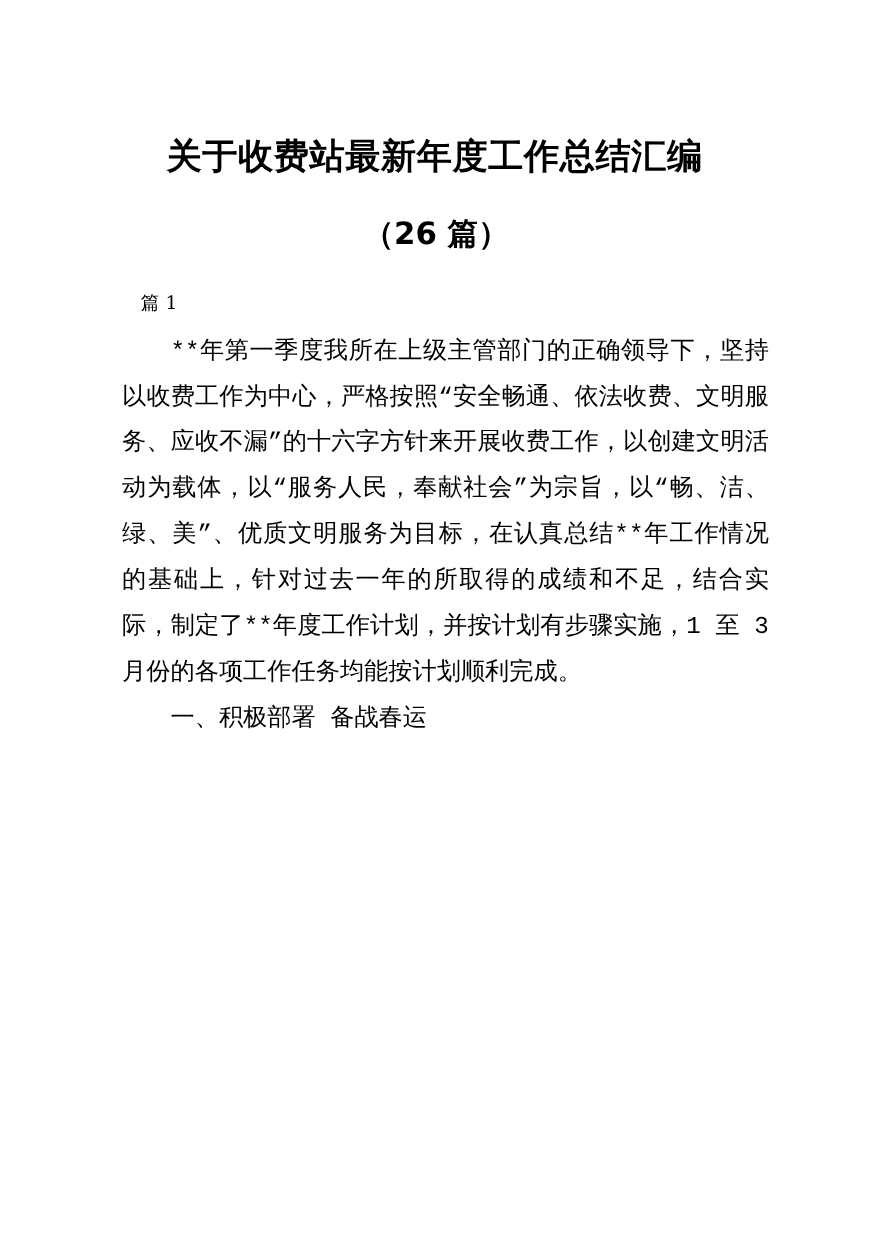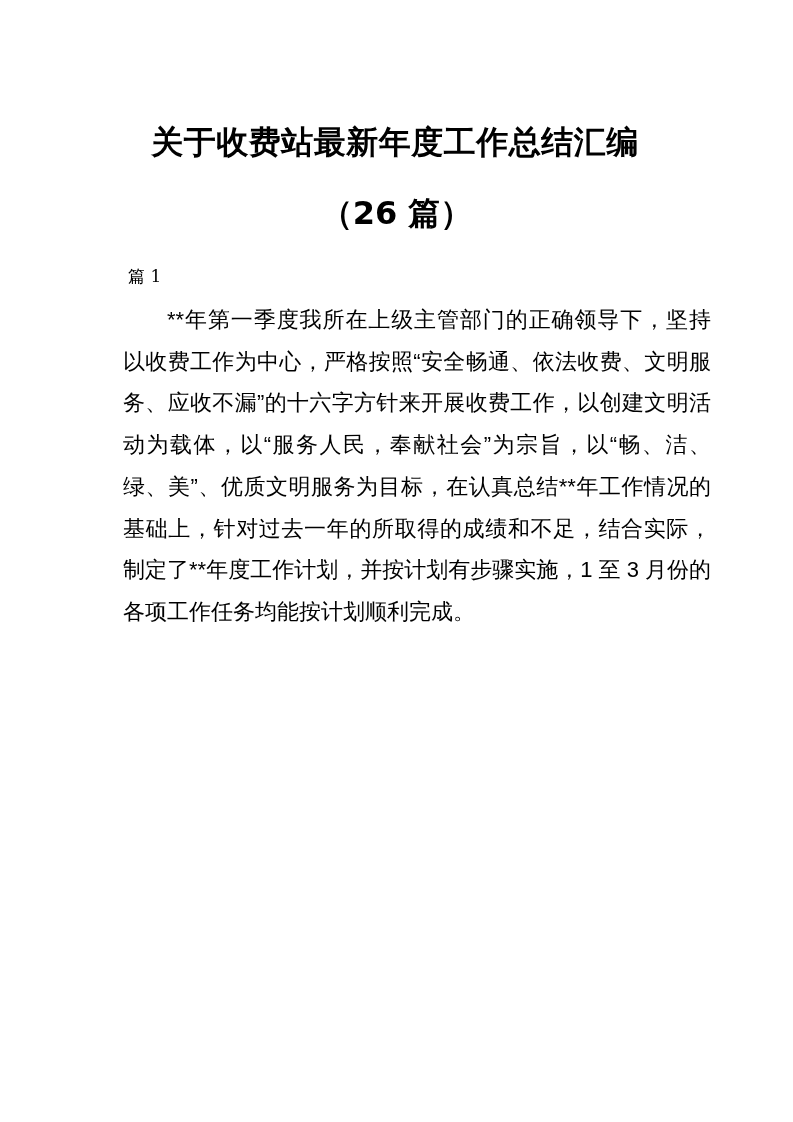--- a/index.html
+++ b/index.html
@@ -29,38 +29,38 @@
     margin: 0;
   }
   .doc-subtitle {
     position: absolute;
     top: 194px;
     left: 0;
     width: 793px;
     text-align: center;
     font-family: "DejaVu Sans", sans-serif;
     font-weight: 700;
-    font-size: 32px;
+    font-size: 28px;
     line-height: 38px;
     margin: 0;
   }
   .section-label {
     position: absolute;
     top: 261px;
     left: 128px;
     font-family: "DejaVu Serif", serif;
     font-size: 17px;
     line-height: 30px;
   }
   .doc-body {
     position: absolute;
     top: 299px;
-    left: 123px;
+    left: 111px;
     width: 588px;
-    font-family: Liberation Sans, sans-serif;
+    font-family: Liberation Mono, monospace;
     font-size: 22px;
     line-height: 41.7px;
     text-align: justify;
   }
   .doc-body p {
     margin: 0;
     padding: 0;
     text-indent: 44px;
   }
 </style>
@@ -70,15 +70,16 @@
 <div class="page">
 
   <h1 class="doc-title">关于收费站最新年度工作总结汇编</h1>
 
   <h2 class="doc-subtitle">（26 篇）</h2>
 
   <div class="section-label">篇 1</div>
 
   <div class="doc-body">
     <p class="body-para">**年第一季度我所在上级主管部门的正确领导下，坚持以收费工作为中心，严格按照“安全畅通、依法收费、文明服务、应收不漏”的十六字方针来开展收费工作，以创建文明活动为载体，以“服务人民，奉献社会”为宗旨，以“畅、洁、绿、美”、优质文明服务为目标，在认真总结**年工作情况的基础上，针对过去一年的所取得的成绩和不足，结合实际，制定了**年度工作计划，并按计划有步骤实施，1 至 3 月份的各项工作任务均能按计划顺利完成。</p>
+    <p class="heading-para">一、积极部署 备战春运</p>
   </div>
 
 </div>
 
 </body></html>

